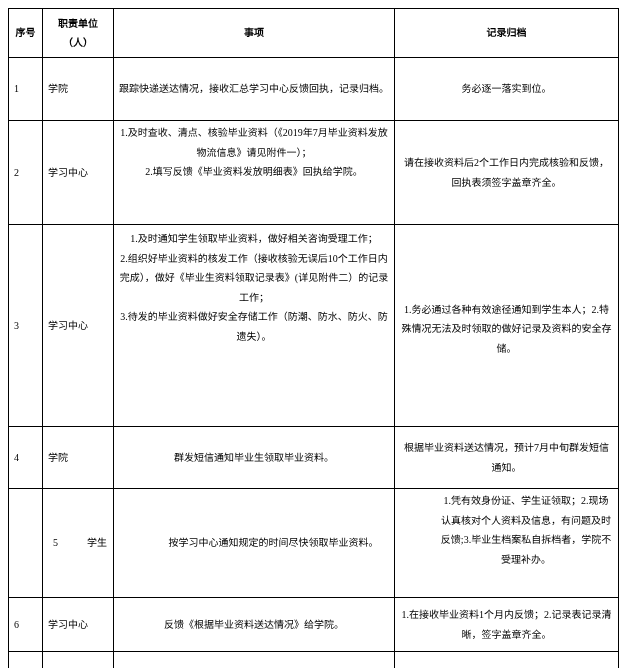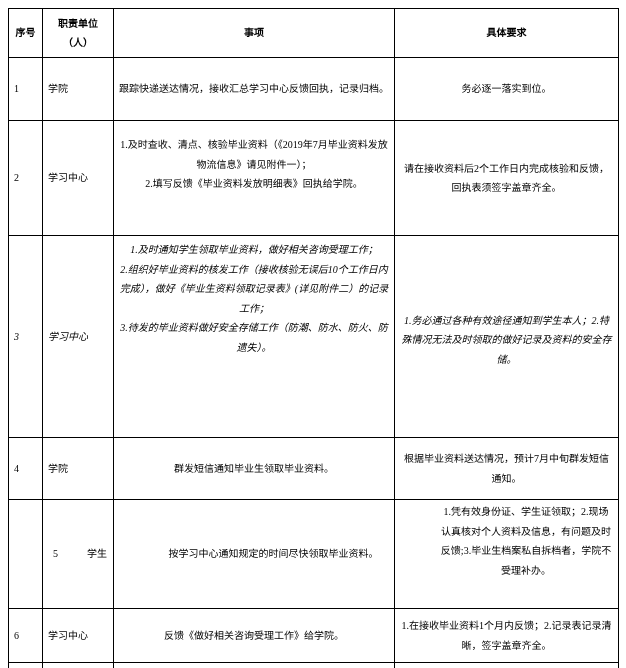--- a/index.html
+++ b/index.html
@@ -66,29 +66,29 @@
   }
   td.item, td.req {
     text-align: center;
   }
   td.item p, td.req p {
     margin: 0;
   }
   
   tr.r1 td { height: 56px; }
   tr.r2 td { height: 97px; }
-  tr.r3 td { height: 188px; font-style: italic; }
+  tr.r3 td { height: 188px; }
   tr.r4 td { height: 55px; }
   tr.r5 td { height: 102px; padding-left: 44px; }
   tr.r6 td { height: 47px; }
   tr.r7 td { height: 58px; }
 
   tr.r3 td.item, tr.r3 td.req { vertical-align: top; padding-top: 4px; }
   tr.r3 td.req { vertical-align: middle; padding-top: 10px; }
-  tr.r2 td.item { vertical-align: top; padding-top: 14px; }
+  tr.r2 td.item { vertical-align: top; padding-top: 2px; }
   tr.r5 td.req { vertical-align: top; padding-top: 2px; }
 </style>
 </head>
 <body>
 
 <div id="page">
 
   <table class="proc-table">
     <colgroup>
       <col class="c-seq">
@@ -103,21 +103,21 @@
           <span class="hdr-line">序号</span>
         </th>
         <th>
           <span class="hdr-line">职责单位</span>
           <span class="hdr-line">（人）</span>
         </th>
         <th>
           <span class="hdr-line">事项</span>
         </th>
         <th>
-          <span class="hdr-line">具体要求</span>
+          <span class="hdr-line">记录归档</span>
         </th>
       </tr>
     </thead>
 
     <tbody>
 
       <tr class="r1">
         <td class="seq">1</td>
         <td class="unit">学院</td>
         <td class="item">跟踪快递送达情况，接收汇总学习中心反馈回执，记录归档。</td>
@@ -155,21 +155,21 @@
       <tr class="r5">
         <td class="seq">5</td>
         <td class="unit">学生</td>
         <td class="item">按学习中心通知规定的时间尽快领取毕业资料。</td>
         <td class="req">1.凭有效身份证、学生证领取；2.现场认真核对个人资料及信息，有问题及时反馈;3.毕业生档案私自拆档者，学院不受理补办。</td>
       </tr>
 
       <tr class="r6">
         <td class="seq">6</td>
         <td class="unit">学习中心</td>
-        <td class="item">反馈《做好相关咨询受理工作》给学院。</td>
+        <td class="item">反馈《根据毕业资料送达情况》给学院。</td>
         <td class="req">1.在接收毕业资料1个月内反馈；2.记录表记录清晰，签字盖章齐全。</td>
       </tr>
 
       <tr class="r7">
         <td class="seq">7</td>
         <td class="unit">学院</td>
         <td class="item">接收、汇总、核对《毕业生资料领取记录表》并归档。</td>
         <td class="req">特殊情况的沟通确认和记录、跟进。</td>
       </tr>
 

